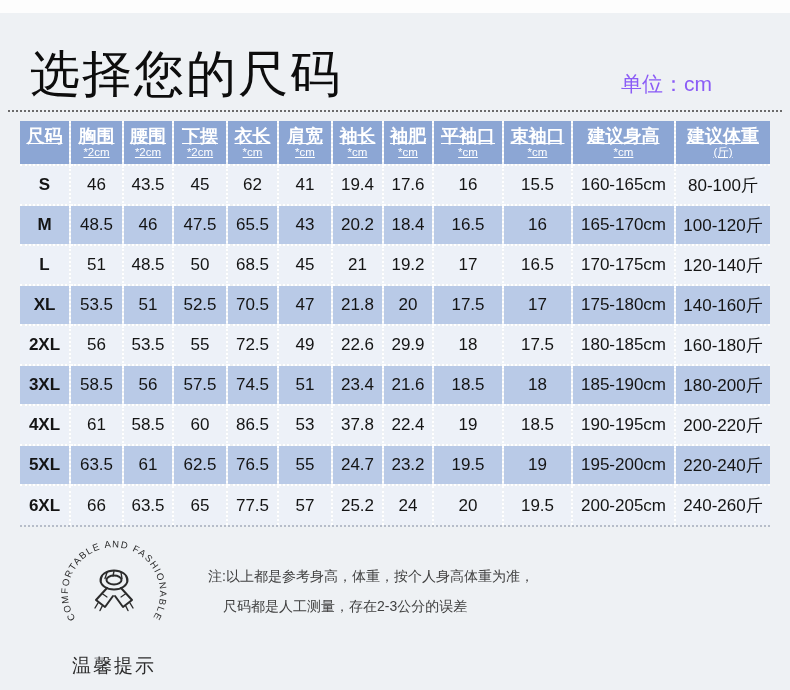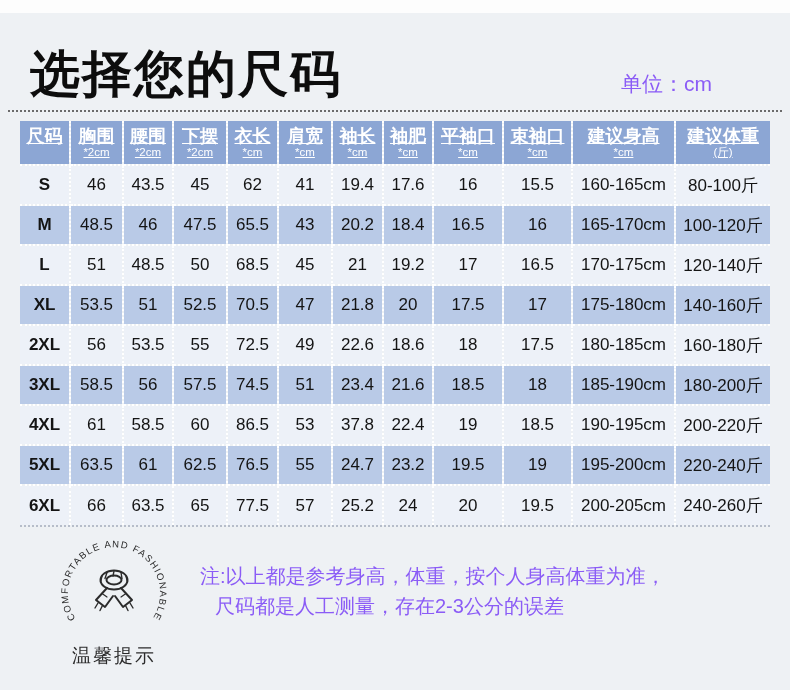--- a/index.html
+++ b/index.html
@@ -16,21 +16,21 @@
     font-family:"Liberation Sans","DejaVu Sans",sans-serif;
     color:var(--text-dark);
     overflow:hidden;
   }
   .top-strip{height:13px;background:#fdfdfd;}
   .title-row{
     display:flex;align-items:flex-end;justify-content:space-between;
     padding:16px 78px 8px 30px;height:97px;
   }
   .page-title{
-    font-size:50px;font-weight:700;letter-spacing:2px;color:#0d0d0d;line-height:1.1;
+    font-size:50px;font-weight:400;letter-spacing:2px;color:#0d0d0d;line-height:1.1;
   }
   .unit-label{font-size:21px;color:#8b5cf6;padding-bottom:4px;}
   .title-divider{border-top:2px dotted #6b6b6b;margin:0 8px;height:0;}
   table.size-chart{
     border-collapse:collapse;table-layout:fixed;
     width:750px;margin:9px 20px 0 20px;
   }
   th,td{
     border:2px dotted #ffffff;
     text-align:center;vertical-align:middle;
@@ -48,22 +48,22 @@
   .hlabel{font-size:18px;line-height:20px;}
   .hsub{font-size:11.5px;font-weight:400;line-height:13px;height:13px;}
   tbody td{height:40px;font-size:17px;color:var(--text-dark);}
   tbody tr.light td{background:var(--row-light);}
   tbody tr.blue td{background:var(--row-blue);}
   td.size-col{font-weight:600;}
   .table-bottom-divider{border-top:2px dotted #b6bdca;margin:0 20px;height:0;}
   .footer{display:flex;margin:6px 0 0 44px;}
   .badge{width:140px;text-align:center;}
   .badge svg{display:block;margin:0 auto;}
-  .badge-label{font-size:19px;color:#2b2b2b;letter-spacing:2px;margin-top:8px;font-weight:500;}
-  .notes{margin-left:16px;padding-top:28px;font-size:20px;color:#8b5cf6;line-height:30px;}
+  .badge-label{font-size:19px;color:#2b2b2b;letter-spacing:2px;margin-top:18px;font-weight:500;}
+  .notes{margin-left:24px;padding-top:28px;font-size:14px;color:#404040;line-height:30px;}
   .note-line2{padding-left:15px;}
 </style>
 </head>
 <body>
 
 <div class="top-strip"></div>
 
 <div class="title-row">
   <div class="page-title">选择您的尺码</div>
   <div class="unit-label">单位：cm</div>
@@ -196,21 +196,21 @@
         <td>140-160斤</td>
       </tr>
       <tr class="light">
         <td class="size-col">2XL</td>
         <td>56</td>
         <td>53.5</td>
         <td>55</td>
         <td>72.5</td>
         <td>49</td>
         <td>22.6</td>
-        <td>18.6</td>
+        <td>29.9</td>
         <td>18</td>
         <td>17.5</td>
         <td>180-185cm</td>
         <td>160-180斤</td>
       </tr>
       <tr class="blue">
         <td class="size-col">3XL</td>
         <td>58.5</td>
         <td>56</td>
         <td>57.5</td>

